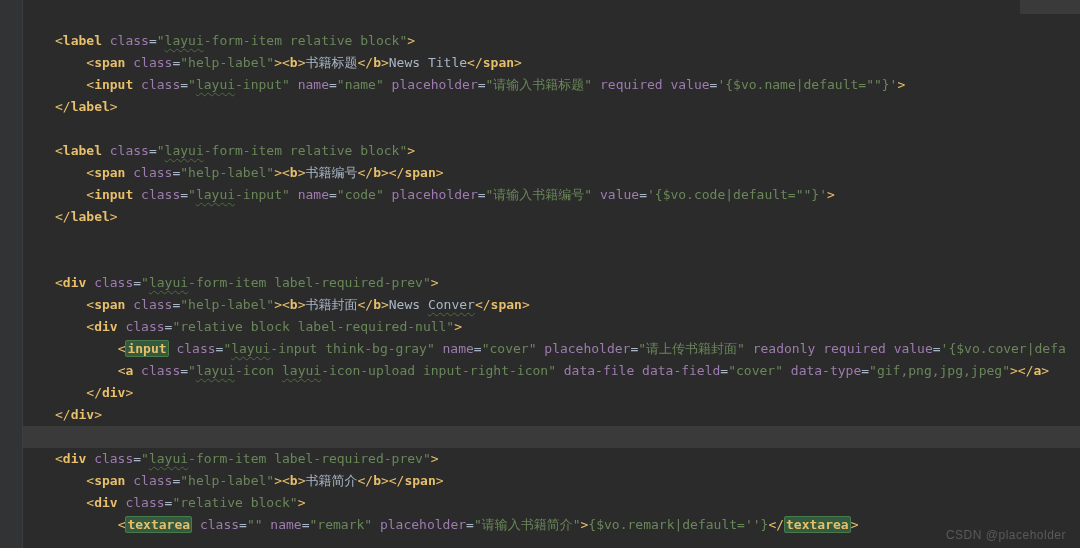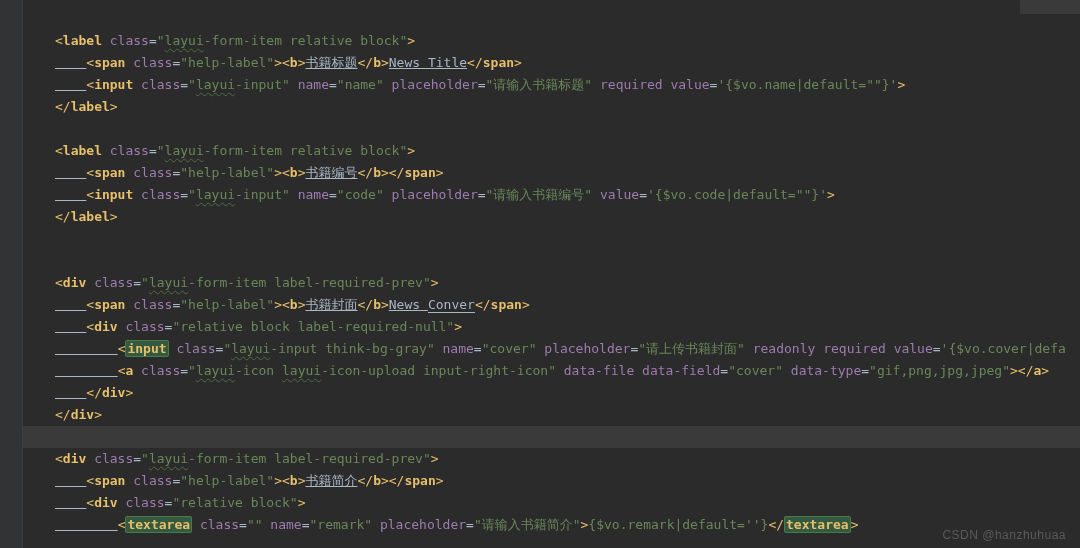--- a/index.html
+++ b/index.html
@@ -20,25 +20,25 @@
   .code{flex:1;padding:8px 0 0 0;overflow:hidden;white-space:pre;line-height:22px;}
   .line{height:22px;padding-left:32px;}
   .line.hl{background:var(--line-hl);}
   .tag{color:var(--tag);font-weight:bold;}
   .br{color:var(--tag);}
   .attr{color:var(--attr);}
   .eq{color:var(--eq);}
   .str{color:var(--str);}
   .wavy{text-decoration-line:underline;text-decoration-style:wavy;text-decoration-color:#4f6b3f;text-decoration-thickness:1px;text-underline-offset:3px;}
   .boxsel{background:#33593e;border:1px solid #487a4d;padding:0 1px;border-radius:2px;}
-  .plain{color:var(--text);text-decoration:underline;}
+  .plain{color:var(--text);}
   .topbar{position:absolute;top:0;right:0;width:60px;height:14px;background:#3a3a3a;}
   .watermark{position:absolute;bottom:6px;right:14px;color:var(--watermark);font-family:Helvetica,Arial,sans-serif;font-size:12px;letter-spacing:0.5px;}
 </style>
 </head>
 <body>
 
 <div class="editor">
   <div class="topbar"></div>
   <div class="gutter"></div>
   <div class="code" id="code"><div class="line"><span class="plain"></span></div><div class="line"><span class="plain"></span><span class="br">&lt;</span><span class="tag">label </span><span class="attr">class</span><span class="eq">=</span><span class="str">"</span><span class="str wavy">layui</span><span class="str">-form-item relative block"</span><span class="br">&gt;</span></div><div class="line"><span class="plain">    </span><span class="br">&lt;</span><span class="tag">span </span><span class="attr">class</span><span class="eq">=</span><span class="str">"help-label"</span><span class="br">&gt;&lt;</span><span class="tag">b</span><span class="br">&gt;</span><span class="plain">书籍标题</span><span class="br">&lt;/</span><span class="tag">b</span><span class="br">&gt;</span><span class="plain">News Title</span><span class="br">&lt;/</span><span class="tag">span</span><span class="br">&gt;</span></div><div class="line"><span class="plain">    </span><span class="br">&lt;</span><span class="tag">input </span><span class="attr">class</span><span class="eq">=</span><span class="str">"</span><span class="str wavy">layui</span><span class="str">-input" </span><span class="attr">name</span><span class="eq">=</span><span class="str">"name" </span><span class="attr">placeholder</span><span class="eq">=</span><span class="str">"请输入书籍标题" </span><span class="attr">required </span><span class="attr">value</span><span class="eq">=</span><span class="str">'{$vo.name|default=""}'</span><span class="br">&gt;</span></div><div class="line"><span class="plain"></span><span class="br">&lt;/</span><span class="tag">label</span><span class="br">&gt;</span></div><div class="line"><span class="plain"></span></div><div class="line"><span class="plain"></span><span class="br">&lt;</span><span class="tag">label </span><span class="attr">class</span><span class="eq">=</span><span class="str">"</span><span class="str wavy">layui</span><span class="str">-form-item relative block"</span><span class="br">&gt;</span></div><div class="line"><span class="plain">    </span><span class="br">&lt;</span><span class="tag">span </span><span class="attr">class</span><span class="eq">=</span><span class="str">"help-label"</span><span class="br">&gt;&lt;</span><span class="tag">b</span><span class="br">&gt;</span><span class="plain">书籍编号</span><span class="br">&lt;/</span><span class="tag">b</span><span class="br">&gt;&lt;/</span><span class="tag">span</span><span class="br">&gt;</span></div><div class="line"><span class="plain">    </span><span class="br">&lt;</span><span class="tag">input </span><span class="attr">class</span><span class="eq">=</span><span class="str">"</span><span class="str wavy">layui</span><span class="str">-input" </span><span class="attr">name</span><span class="eq">=</span><span class="str">"code" </span><span class="attr">placeholder</span><span class="eq">=</span><span class="str">"请输入书籍编号" </span><span class="attr">value</span><span class="eq">=</span><span class="str">'{$vo.code|default=""}'</span><span class="br">&gt;</span></div><div class="line"><span class="plain"></span><span class="br">&lt;/</span><span class="tag">label</span><span class="br">&gt;</span></div><div class="line"><span class="plain"></span></div><div class="line"><span class="plain"></span></div><div class="line"><span class="plain"></span><span class="br">&lt;</span><span class="tag">div </span><span class="attr">class</span><span class="eq">=</span><span class="str">"</span><span class="str wavy">layui</span><span class="str">-form-item label-required-prev"</span><span class="br">&gt;</span></div><div class="line"><span class="plain">    </span><span class="br">&lt;</span><span class="tag">span </span><span class="attr">class</span><span class="eq">=</span><span class="str">"help-label"</span><span class="br">&gt;&lt;</span><span class="tag">b</span><span class="br">&gt;</span><span class="plain">书籍封面</span><span class="br">&lt;/</span><span class="tag">b</span><span class="br">&gt;</span><span class="plain">News </span><span class="plain wavy">Conver</span><span class="br">&lt;/</span><span class="tag">span</span><span class="br">&gt;</span></div><div class="line"><span class="plain">    </span><span class="br">&lt;</span><span class="tag">div </span><span class="attr">class</span><span class="eq">=</span><span class="str">"relative block label-required-null"</span><span class="br">&gt;</span></div><div class="line"><span class="plain">        </span><span class="br">&lt;</span><span class="tag boxsel">input</span><span class="tag"> </span><span class="attr">class</span><span class="eq">=</span><span class="str">"</span><span class="str wavy">layui</span><span class="str">-input think-bg-gray" </span><span class="attr">name</span><span class="eq">=</span><span class="str">"cover" </span><span class="attr">placeholder</span><span class="eq">=</span><span class="str">"请上传书籍封面" </span><span class="attr">readonly </span><span class="attr">required </span><span class="attr">value</span><span class="eq">=</span><span class="str">'{$vo.cover|defa</span></div><div class="line"><span class="plain">        </span><span class="br">&lt;</span><span class="tag">a </span><span class="attr">class</span><span class="eq">=</span><span class="str">"</span><span class="str wavy">layui</span><span class="str">-icon </span><span class="str wavy">layui</span><span class="str">-icon-upload input-right-icon" </span><span class="attr">data-file </span><span class="attr">data-field</span><span class="eq">=</span><span class="str">"cover" </span><span class="attr">data-type</span><span class="eq">=</span><span class="str">"gif,png,jpg,jpeg"</span><span class="br">&gt;&lt;/</span><span class="tag">a</span><span class="br">&gt;</span></div><div class="line"><span class="plain">    </span><span class="br">&lt;/</span><span class="tag">div</span><span class="br">&gt;</span></div><div class="line"><span class="plain"></span><span class="br">&lt;/</span><span class="tag">div</span><span class="br">&gt;</span></div><div class="line hl"><span class="plain"></span></div><div class="line"><span class="plain"></span><span class="br">&lt;</span><span class="tag">div </span><span class="attr">class</span><span class="eq">=</span><span class="str">"</span><span class="str wavy">layui</span><span class="str">-form-item label-required-prev"</span><span class="br">&gt;</span></div><div class="line"><span class="plain">    </span><span class="br">&lt;</span><span class="tag">span </span><span class="attr">class</span><span class="eq">=</span><span class="str">"help-label"</span><span class="br">&gt;&lt;</span><span class="tag">b</span><span class="br">&gt;</span><span class="plain">书籍简介</span><span class="br">&lt;/</span><span class="tag">b</span><span class="br">&gt;&lt;/</span><span class="tag">span</span><span class="br">&gt;</span></div><div class="line"><span class="plain">    </span><span class="br">&lt;</span><span class="tag">div </span><span class="attr">class</span><span class="eq">=</span><span class="str">"relative block"</span><span class="br">&gt;</span></div><div class="line"><span class="plain">        </span><span class="br">&lt;</span><span class="tag boxsel">textarea</span><span class="tag"> </span><span class="attr">class</span><span class="eq">=</span><span class="str">"" </span><span class="attr">name</span><span class="eq">=</span><span class="str">"remark" </span><span class="attr">placeholder</span><span class="eq">=</span><span class="str">"请输入书籍简介"</span><span class="br">&gt;</span><span class="str">{$vo.remark|default=''}</span><span class="br">&lt;/</span><span class="tag boxsel">textarea</span><span class="br">&gt;</span></div></div>
-  <div class="watermark">CSDN @hanzhuhuaa</div>
+  <div class="watermark">CSDN @placeholder</div>
 </div>
 
 </body></html>

